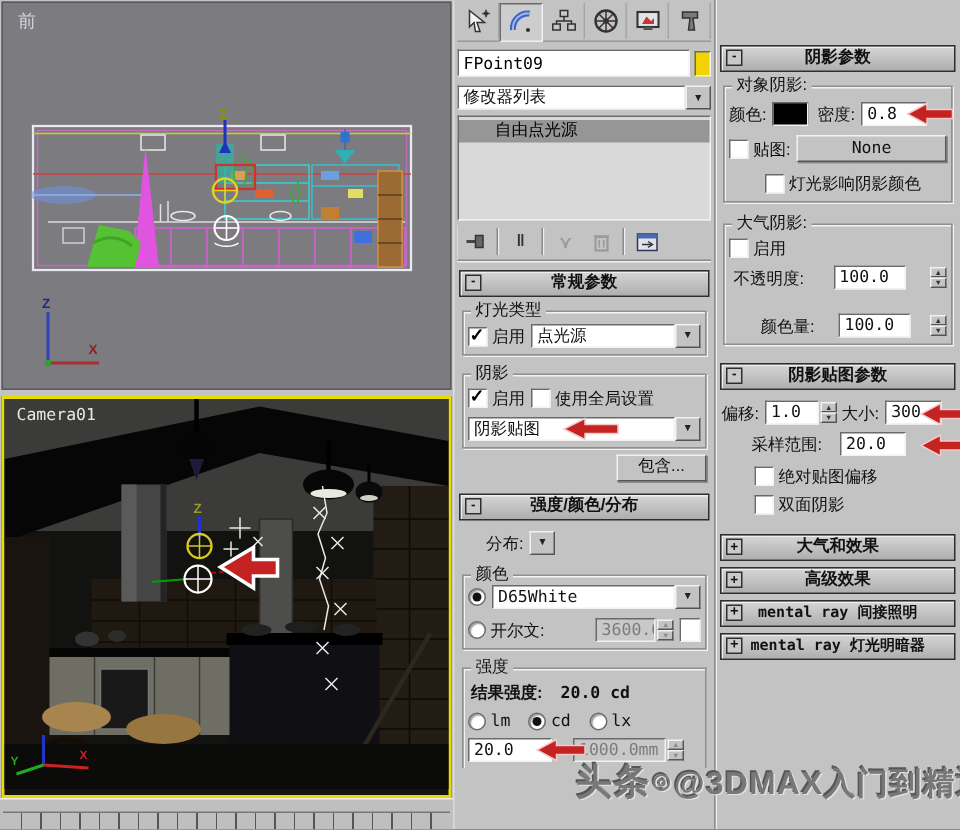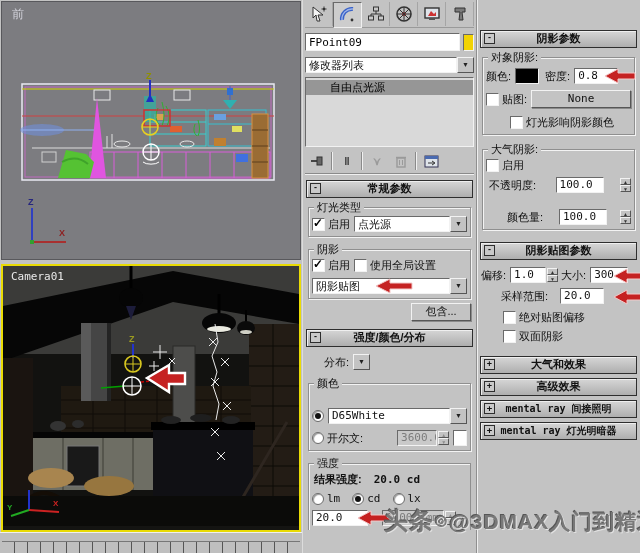--- a/index.html
+++ b/index.html
@@ -422,21 +422,21 @@
 
     <div class="row" style="margin:7px 3px 0 3px;">
       <span class="lbl" style="margin-left:16px;">分布:</span>
       <div class="ddl" style="flex:1;">
         <span class="dbtn">▼</span>
       </div>
     </div>
 
     <div class="grp" style="margin-top:13px;">
       <span class="leg">颜色</span>
-      <div class="row" style="margin-top:18px;justify-content:flex-end;">
+      <div class="row" style="margin-top:0;justify-content:flex-end;">
         <span class="rad on"></span>
         <div class="ddl" style="flex:1;margin-left:4px;">
           <span class="val" style="font-family:'DejaVu Sans Mono',monospace;">D65White</span>
           <span class="dbtn">▼</span>
         </div>
       </div>
       <div class="row" style="margin-top:6px;">
         <span class="rad"></span>
         <span class="lbl">开尔文:</span>
         <span class="fld gray" style="width:44px;">3600.0</span>

